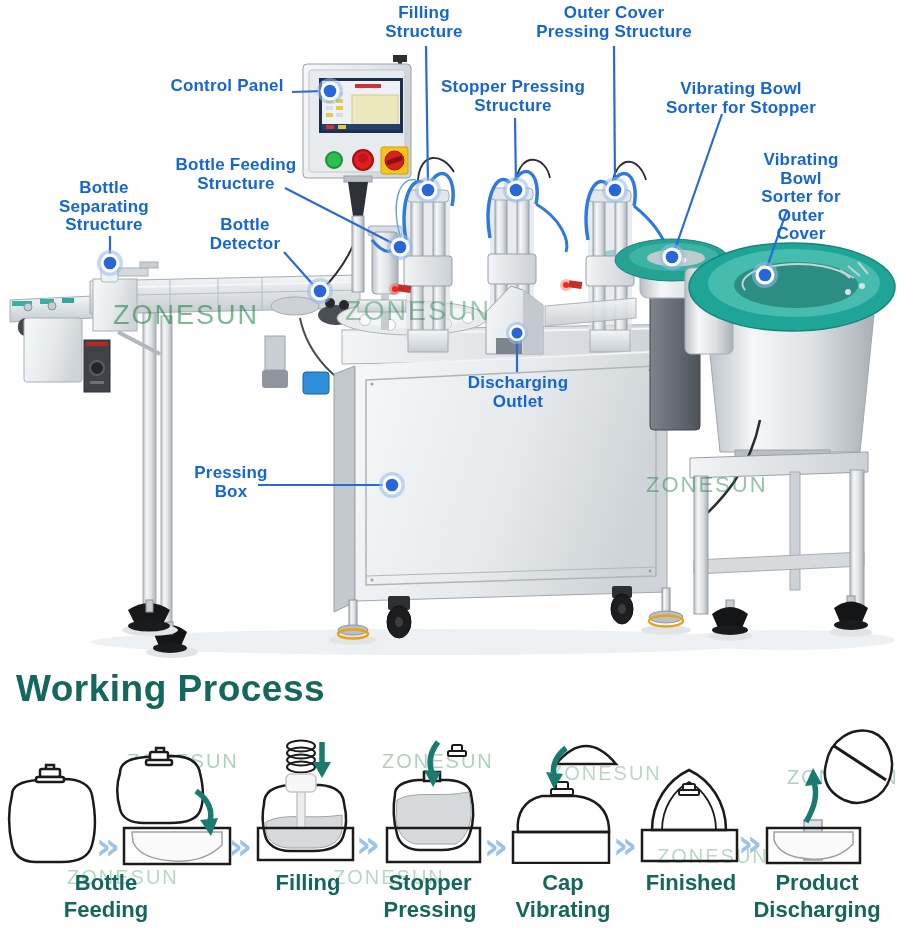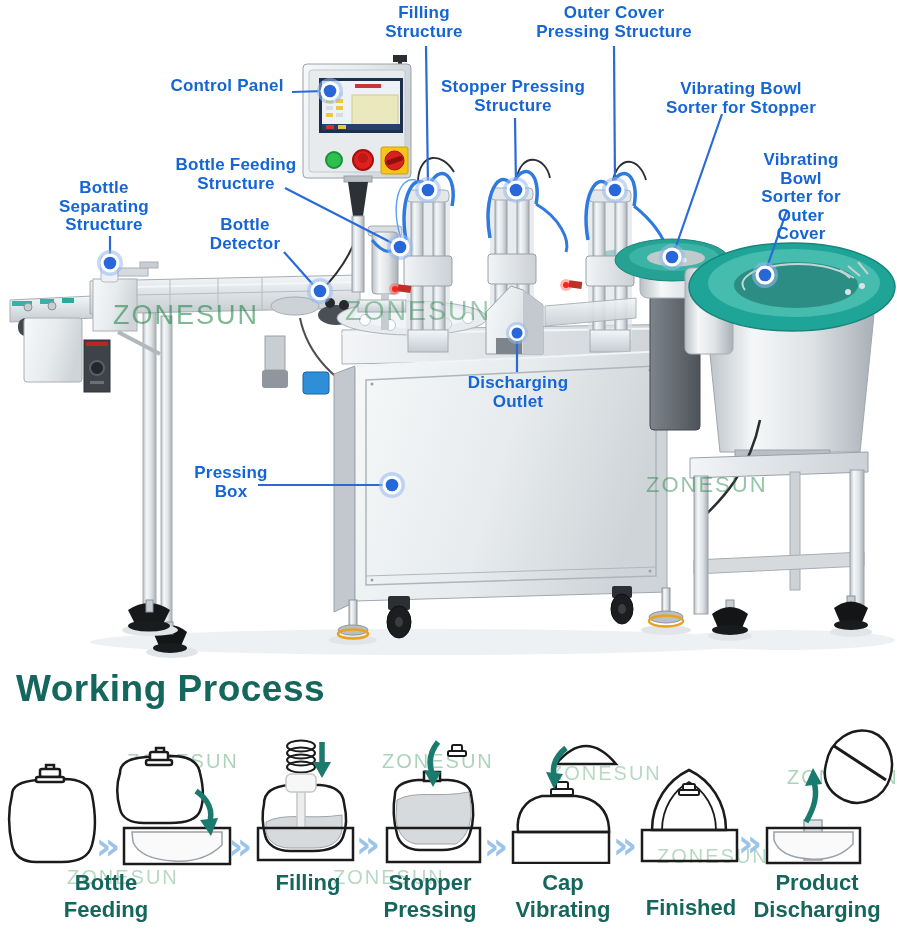--- a/index.html
+++ b/index.html
@@ -496,17 +496,17 @@
   <span class="chev" style="left:625px;top:825px">»</span>
   <span class="chev" style="left:750px;top:823px">»</span>
 
   <div class="step-label" style="left:106px;top:869px">Bottle
 Feeding</div>
   <div class="step-label" style="left:308px;top:869px">Filling</div>
   <div class="step-label" style="left:430px;top:869px">Stopper
 Pressing</div>
   <div class="step-label" style="left:563px;top:869px">Cap
 Vibrating</div>
-  <div class="step-label" style="left:691px;top:894px">Finished</div>
+  <div class="step-label" style="left:691px;top:869px">Finished</div>
   <div class="step-label" style="left:817px;top:869px">Product
 Discharging</div>
 
 </div>
 
 </body></html>

